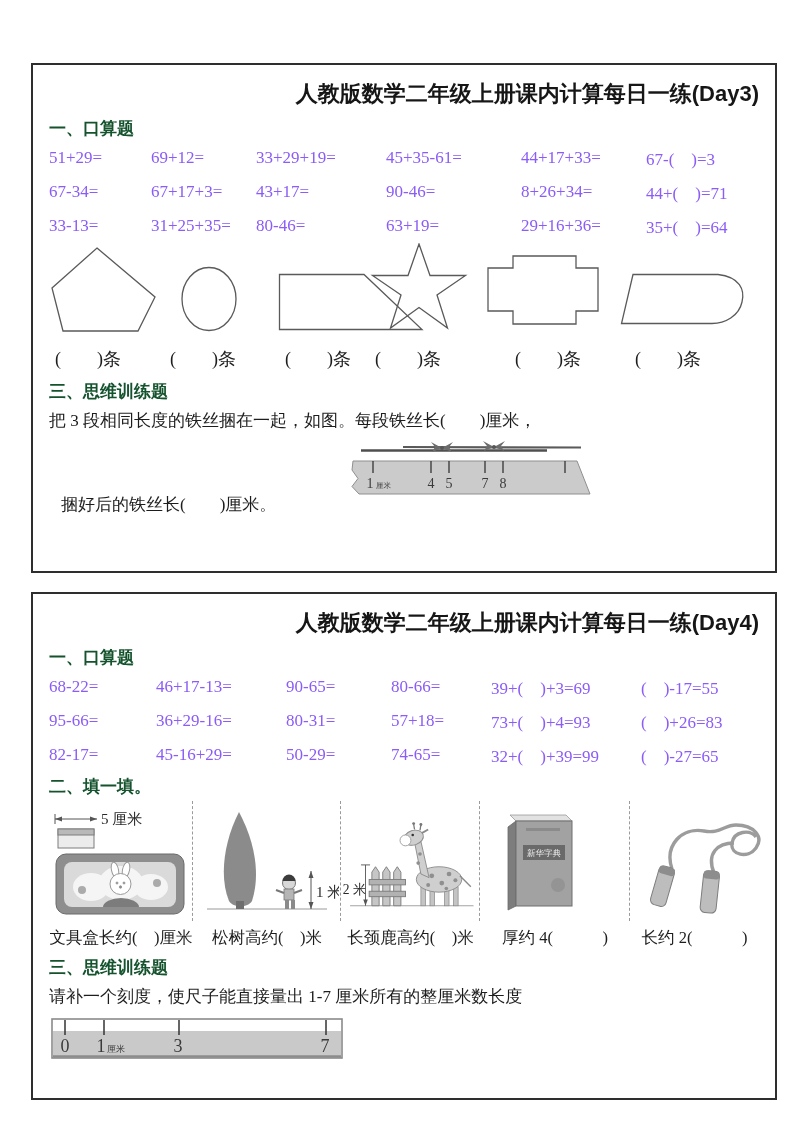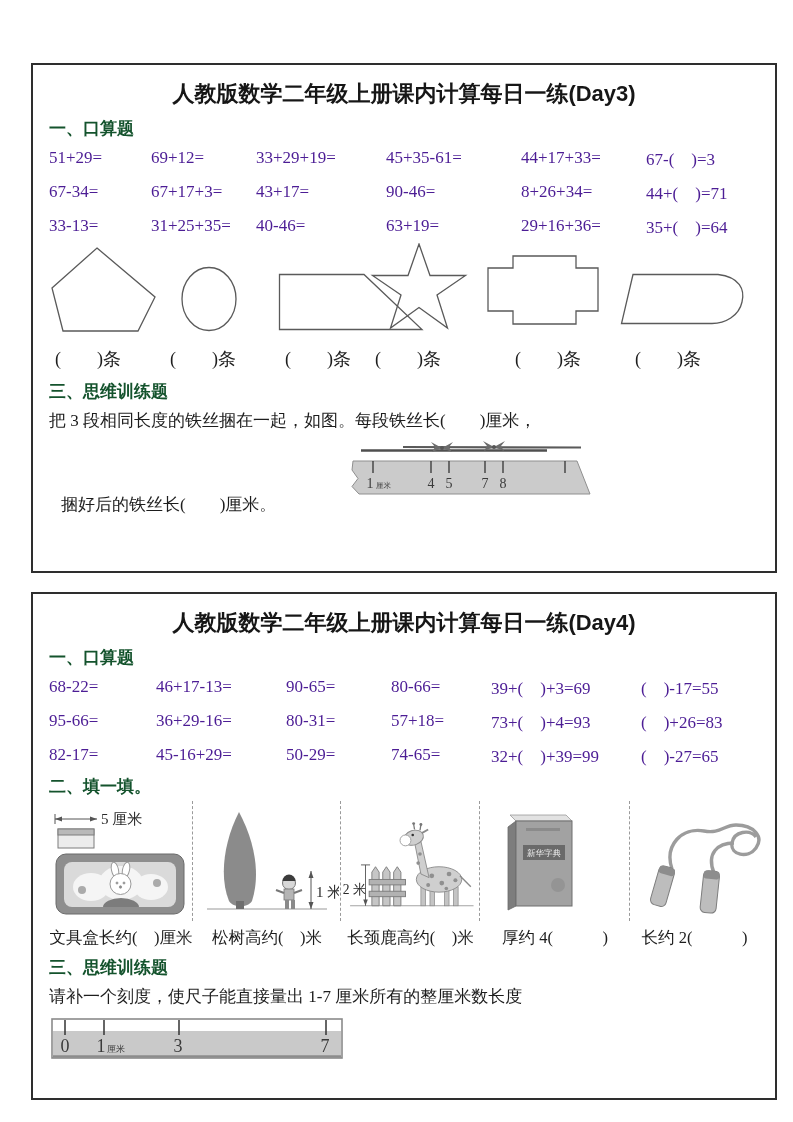--- a/index.html
+++ b/index.html
@@ -2,25 +2,25 @@
 <html><head>
 <meta charset="utf-8">
 <style>
   html,body{margin:0;padding:0;background:#fff;}
   .page{position:relative;width:793px;height:1122px;background:#ffffff;overflow:hidden;
         font-family:"Liberation Serif","DejaVu Serif",serif;color:#1d1d1d;}
   .panel{position:absolute;left:31px;width:710px;border:2px solid #2e2e2e;background:#fff;
          padding:0 16px;}
   .panel-day3{top:63px;height:506px;}
   .panel-day4{top:592px;height:504px;}
-  .ws-title{text-align:center;font-size:22px;font-weight:700;margin:14px 0 8px 0;
+  .ws-title{text-align:right;font-size:22px;font-weight:700;margin:14px 0 8px 0;
             font-family:"Liberation Sans","DejaVu Sans",sans-serif;color:#161616;}
   .sec-heading{font-size:17px;font-weight:700;margin:7px 0 3px 0;
                font-family:"Liberation Sans","DejaVu Sans",sans-serif;color:#14532d;}
-  .calc{display:grid;row-gap:11px;font-size:17px;margin:8px 0 2px 0;color:#4c1d95;}
+  .calc{display:grid;row-gap:11px;font-size:17px;margin:8px 0 2px 0;color:#8b5cf6;}
   .calc-day3{grid-template-columns:102px 105px 130px 135px 125px auto;}
   .calc-day4{grid-template-columns:107px 130px 105px 100px 150px auto;}
   .eq{white-space:nowrap;}
   .shapes-row{position:relative;height:96px;margin-top:4px;}
   .shapes-row svg{position:absolute;}
   .shape{stroke:#5a5a5a;stroke-width:1.3;fill:none;}
   .answers-row{position:relative;height:26px;font-size:18px;margin-top:8px;}
   .answers-row span{position:absolute;white-space:nowrap;}
   .think-block{position:relative;height:112px;margin-top:4px;}
   .think-line{font-size:17px;margin:6px 0 0 0;}
@@ -53,21 +53,21 @@
       <span class="eq">44+17+33=</span>
       <span class="eq">67-(　)=3</span>
       <span class="eq">67-34=</span>
       <span class="eq">67+17+3=</span>
       <span class="eq">43+17=</span>
       <span class="eq">90-46=</span>
       <span class="eq">8+26+34=</span>
       <span class="eq">44+(　)=71</span>
       <span class="eq">33-13=</span>
       <span class="eq">31+25+35=</span>
-      <span class="eq">40-46=</span>
+      <span class="eq">80-46=</span>
       <span class="eq">63+19=</span>
       <span class="eq">29+16+36=</span>
       <span class="eq">35+(　)=64</span>
     </div>
 
     <div class="shapes-row">
       <svg style="left:2px;bottom:6px" width="106" height="86" viewBox="0 0 106 86">
         <polygon class="shape" points="46,1 104,50 87,84 12,84 1,41"></polygon>
       </svg>
       <svg style="left:131px;bottom:7px" width="58" height="66" viewBox="0 0 58 66">

